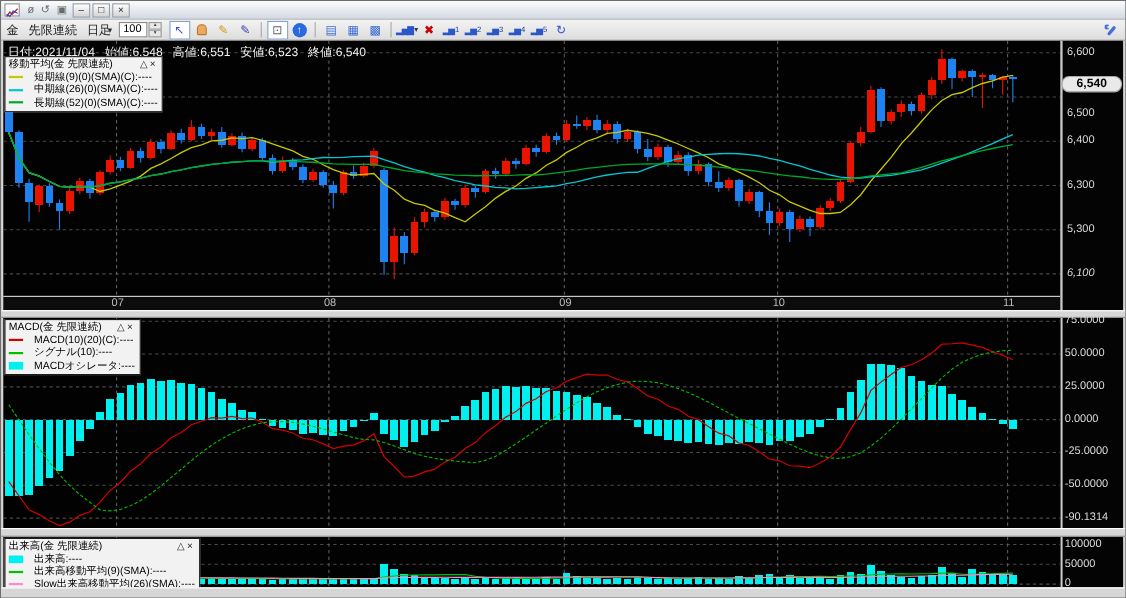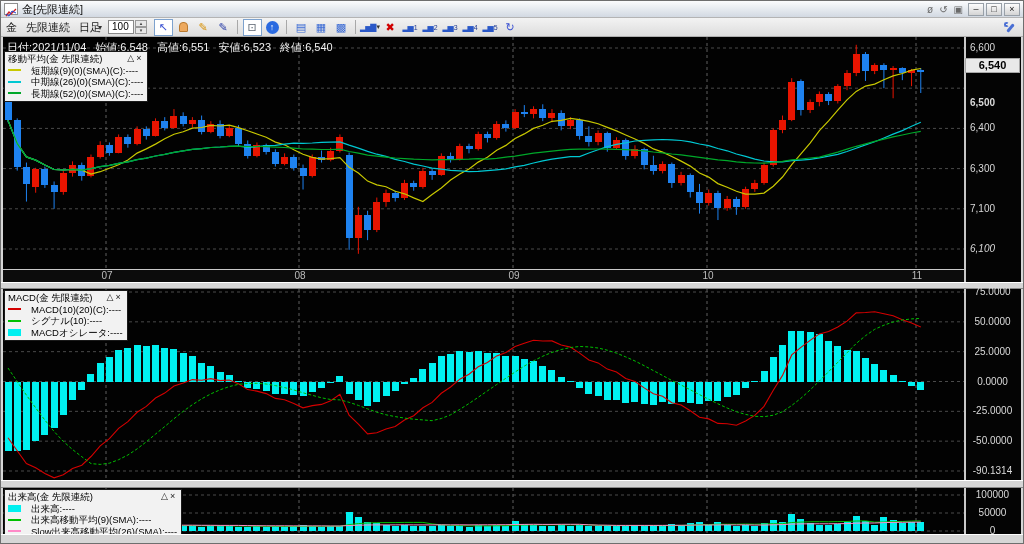--- a/index.html
+++ b/index.html
@@ -65,39 +65,38 @@
   .infobar{position:absolute;left:6px;top:39px;z-index:5;font-size:11px;color:#f2f2f2;white-space:nowrap;}
   .infobar span{margin-right:9px;}
   .legend{position:absolute;background:#f2f2f2;border:1px solid #1a1a1a;z-index:6;
           font-size:9.5px;color:#000;padding:1px 4px 2px 3px;line-height:11.5px;}
   .lg-title{display:flex;justify-content:space-between;gap:10px;white-space:nowrap;}
   .lg-controls{font-size:9px;letter-spacing:2px;color:#222;}
   .lg-row{display:flex;align-items:center;gap:10px;white-space:nowrap;}
   .sw{width:13px;flex:0 0 13px;height:2px;}
   .sw.block{height:7px;}
   .ytick{position:absolute;font-size:10px;color:#dadada;z-index:8;white-space:nowrap;}
-  .ytick.l{left:969px;} .ytick.r{right:6px;width:49px;text-align:center;}
+  .ytick.l{left:969px;} .ytick.r{right:6px;width:49px;text-align:left;}
   .xtick{position:absolute;width:22px;text-align:center;font-size:10px;color:#bdbdbd;z-index:8;}
   .price-tag{position:absolute;right:3px;width:55px;height:15px;background:#e9e9e9;
              border:1px solid #a8a8a8;color:#000;font-weight:bold;font-size:11px;
              line-height:13px;text-align:center;z-index:9;}
 </style>
 </head>
 <body>
 
 <div class="win">
 
   <div class="titlebar">
     <div class="title-icon">
       <svg width="12" height="10" viewBox="0 0 12 10">
           <polyline points="1,8 4,4 6,6 11,1" fill="none" stroke="#d02020" stroke-width="1.3"></polyline>
           <polyline points="1,6 4,8 7,3 11,5" fill="none" stroke="#2040d0" stroke-width="1"></polyline>
         </svg>
     </div>
-    <div class="title-text">金[先限連続]</div>
     <span class="tbar-glyph">ø</span>
     <span class="tbar-glyph">↺</span>
     <span class="tbar-glyph">▣</span>
     <div class="win-btn">–</div>
     <div class="win-btn">□</div>
     <div class="win-btn">×</div>
   </div>
 
   <div class="toolbar">
     <span class="tb-label">金</span>
@@ -683,28 +682,28 @@
     <div class="lg-row">
         <span class="sw" style="background: rgb(0, 192, 0);"></span>
         <span>出来高移動平均(9)(SMA):----</span>
       </div>
     <div class="lg-row">
         <span class="sw" style="background: rgb(255, 138, 200);"></span>
         <span>Slow出来高移動平均(26)(SMA):----</span>
       </div>
   </div>
 
-  <div class="price-tag" id="price-tag" style="top: 57px;">6,540</div>
+  <div class="price-tag" id="price-tag" style="top: 68px; border-radius: 7px;">6,540</div>
 
   <div id="overlays">
       <div class="ytick l" style="top: 41px; text-align: center;">6,600</div>
-      <div class="ytick l" style="top: 96px; font-weight: bold;">6,500</div>
+      <div class="ytick l" style="top: 96px;">6,500</div>
       <div class="ytick l" style="top: 121px;">6,400</div>
       <div class="ytick l" style="top: 162px;">6,300</div>
-      <div class="ytick l" style="top: 202px;">7,100</div>
+      <div class="ytick l" style="top: 202px;">5,300</div>
       <div class="ytick l" style="top: 242px; font-style: italic;">6,100</div>
       <div class="ytick r" style="top: 285px;">75.0000</div>
       <div class="ytick r" style="top: 315px;">50.0000</div>
       <div class="ytick r" style="top: 345px;">25.0000</div>
       <div class="ytick r" style="top: 375px;">0.0000</div>
       <div class="ytick r" style="top: 404px;">-25.0000</div>
       <div class="ytick r" style="top: 434px;">-50.0000</div>
       <div class="ytick r" style="top: 464px;">-90.1314</div>
       <div class="ytick r" style="top: 488px;">100000</div>
       <div class="ytick r" style="top: 506px;">50000</div>

